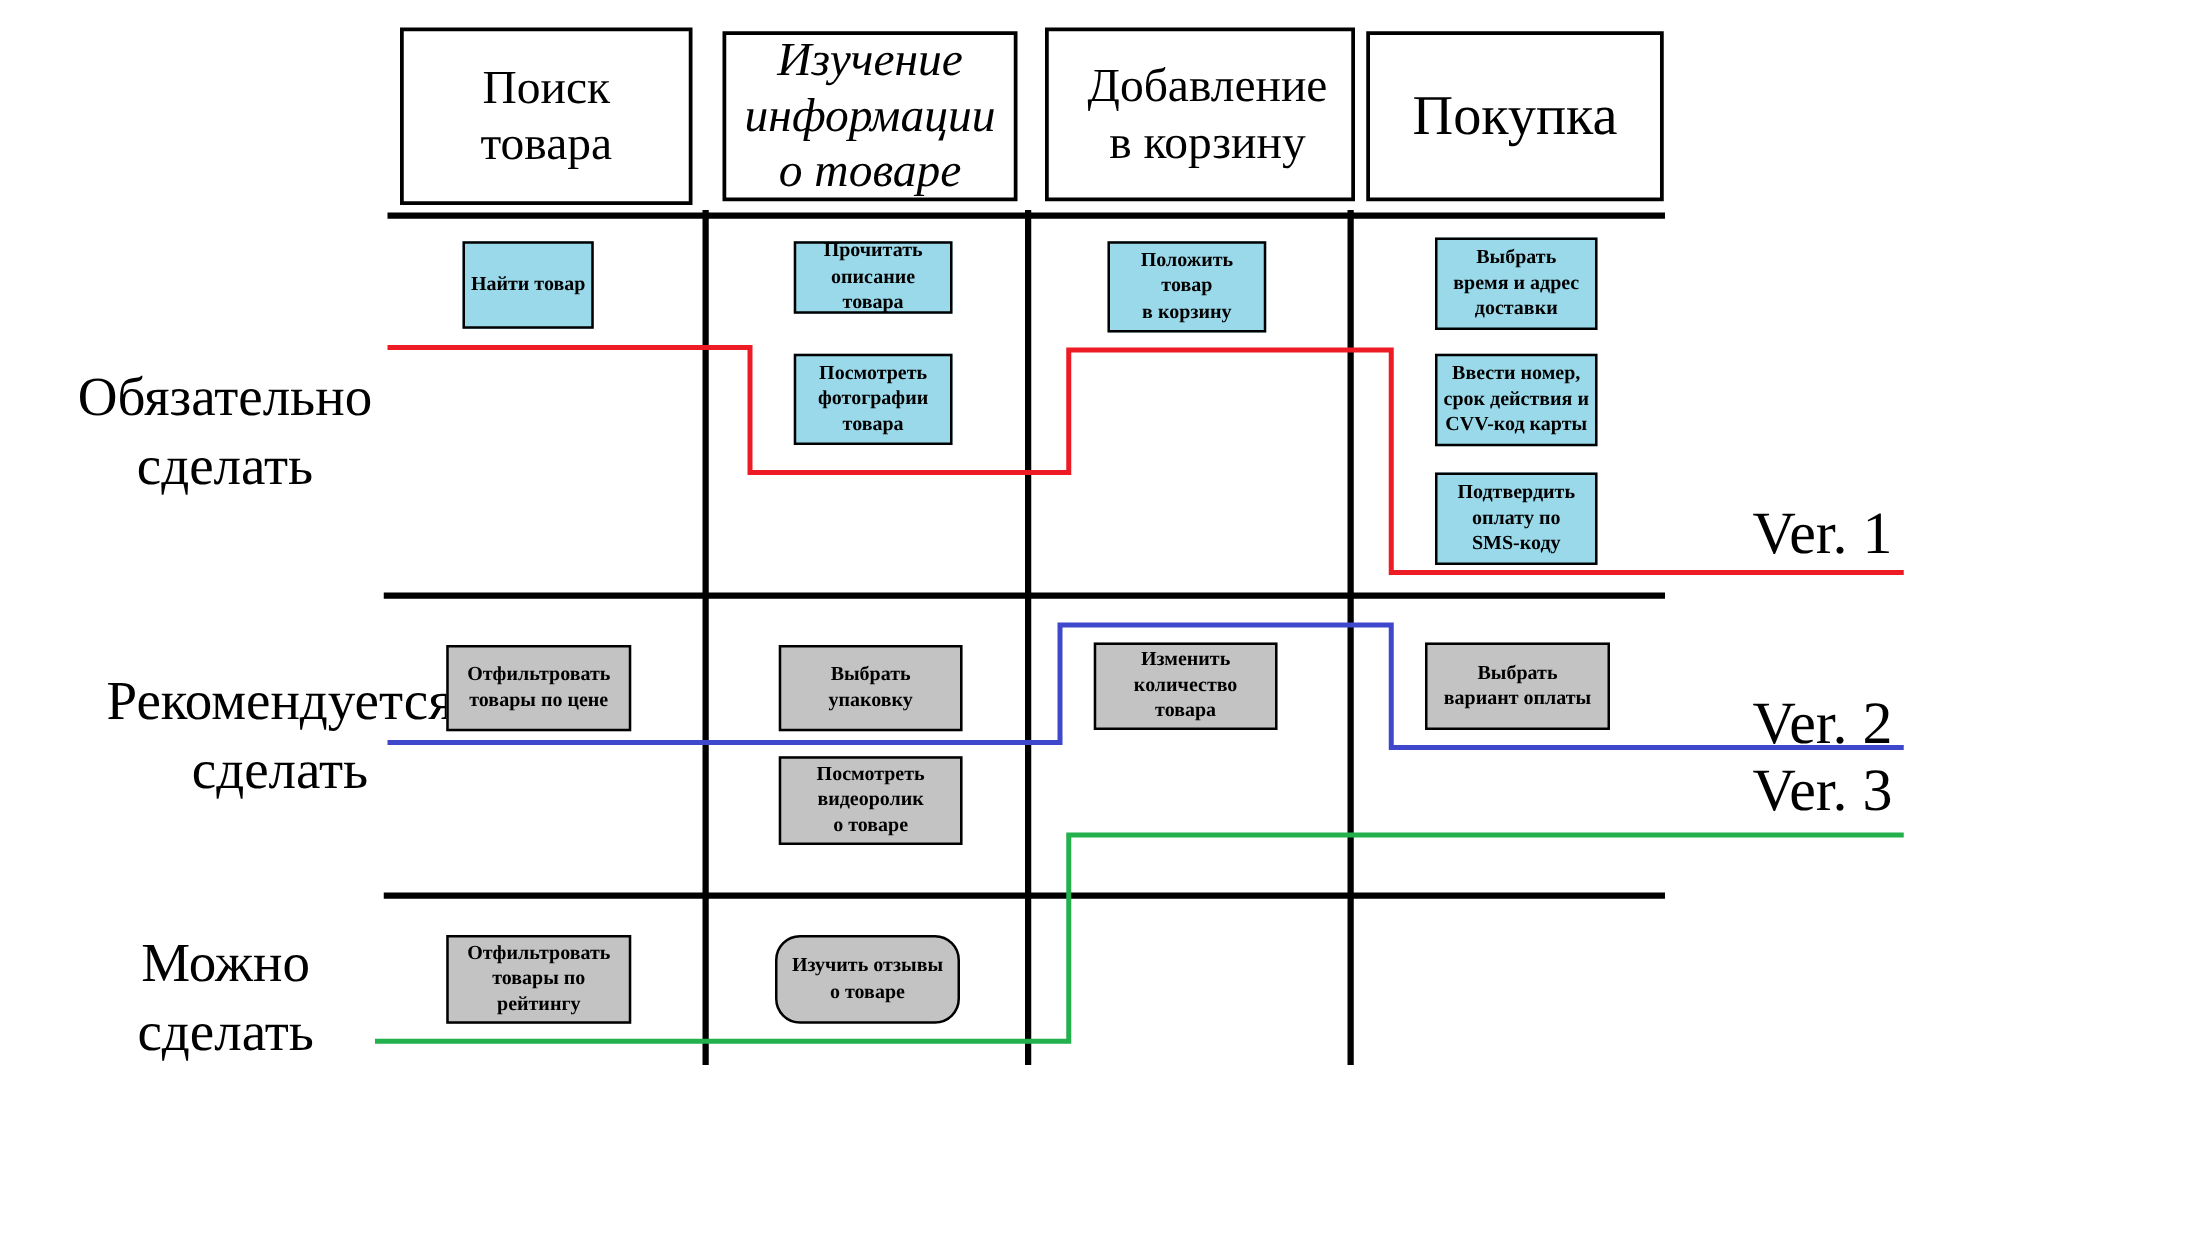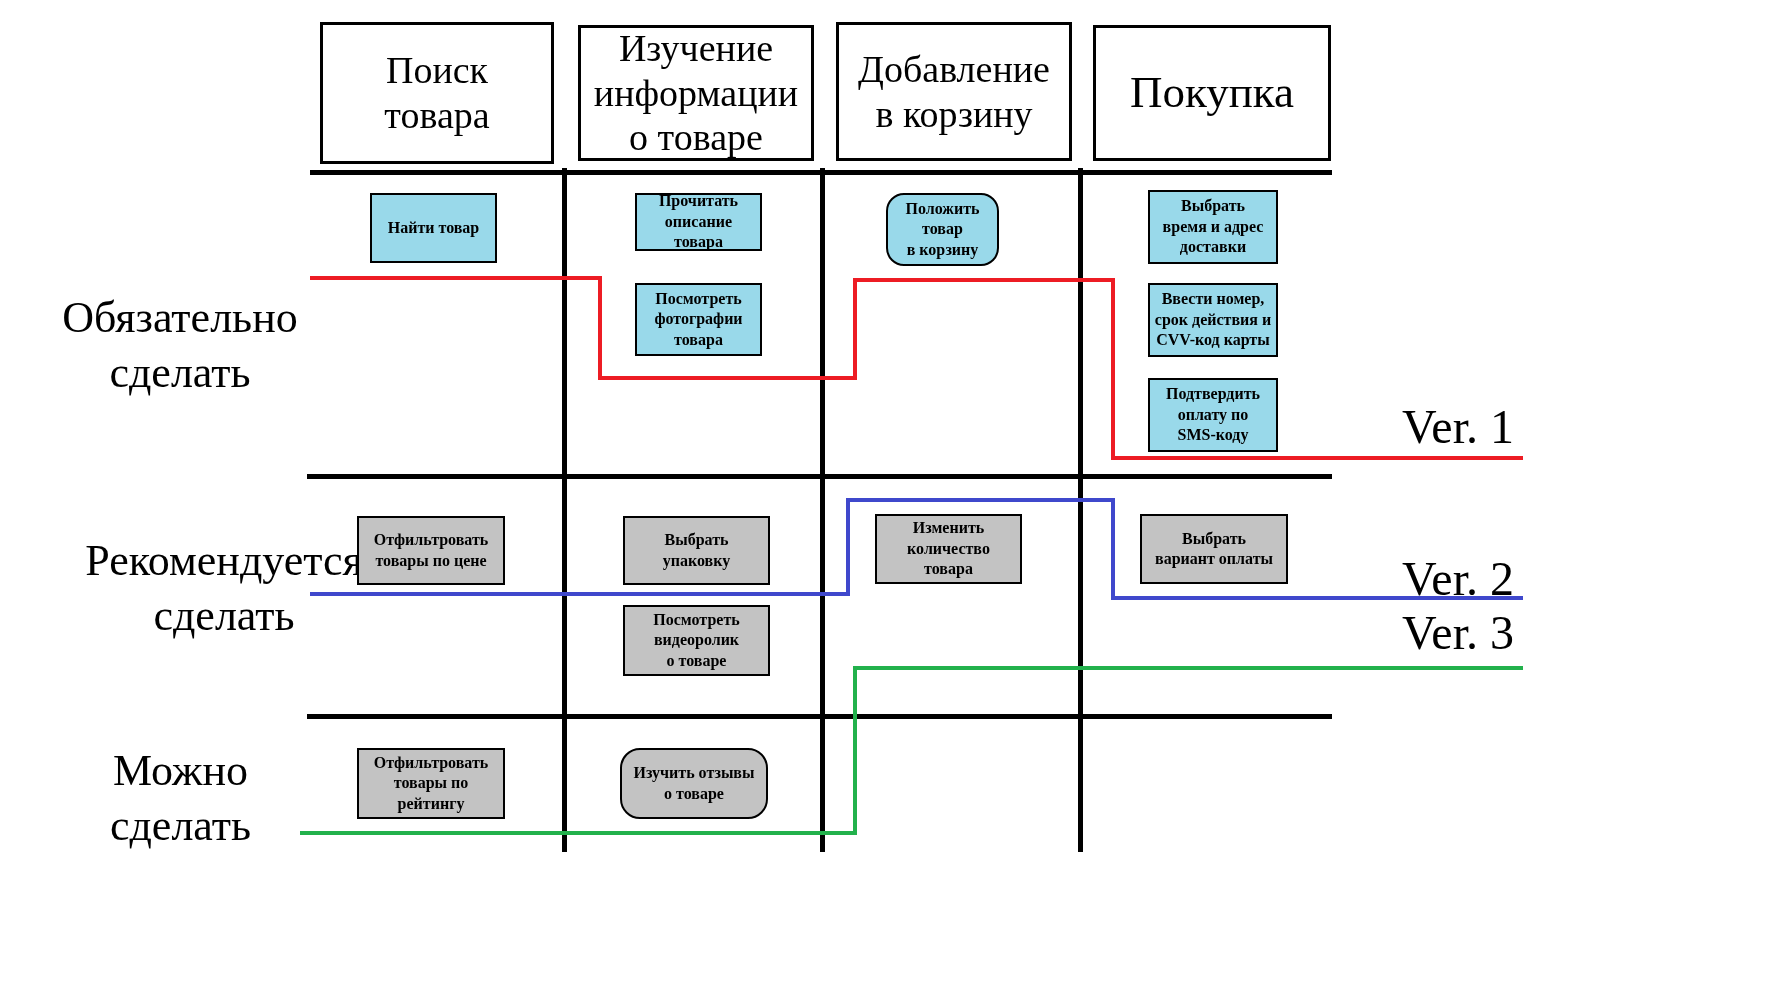--- a/index.html
+++ b/index.html
@@ -57,24 +57,24 @@
     white-space: nowrap;
   }
 </style>
 </head>
 <body>
 
 <div class="canvas">
 
   <div class="hdr" style="left:320px; top:22px; width:228px; height:136px;">Поиск
 товара</div>
-  <div class="hdr" style="left:578px; top:25px; width:230px; height:130px;">Изучение
+  <div class="hdr" style="left:578px; top:25px; width:230px; height:130px;font-style:italic;">Изучение
 информации
 о товаре</div>
-  <div class="hdr" style="left:836px; top:22px; width:230px; height:133px;">Добавление
+  <div class="hdr" style="left:836px; top:22px; width:230px; height:133px;padding-left:12px;">Добавление
 в корзину</div>
   <div class="hdr hdr-lg" style="left:1093px; top:25px; width:232px; height:130px;">Покупка</div>
 
   <div class="gridline" style="left:310px; top:170px; width:1022px; height:5px;"></div>
   <div class="gridline" style="left:307px; top:474px; width:1025px; height:5px;"></div>
   <div class="gridline" style="left:307px; top:714px; width:1025px; height:5px;"></div>
   <div class="gridline" style="left:562px; top:168px; width:5px; height:684px;"></div>
   <div class="gridline" style="left:820px; top:168px; width:5px; height:684px;"></div>
   <div class="gridline" style="left:1078px; top:168px; width:5px; height:684px;"></div>
 
@@ -84,28 +84,28 @@
 сделать</div>
   <div class="rowlabel" style="left:58px; top:743px; width:245px;">Можно
 сделать</div>
 
   <svg class="paths" width="1765" height="989" viewBox="0 0 1765 989">
     <polyline points="310,278 600,278 600,378 855,378 855,280 1113,280 1113,458 1523,458" fill="none" stroke-width="4" stroke="#ed1c24"></polyline>
     <polyline points="310,594 848,594 848,500 1113,500 1113,598 1523,598" fill="none" stroke-width="4" stroke="#3f48cc"></polyline>
     <polyline points="300,833 855,833 855,668 1523,668" fill="none" stroke-width="4" stroke="#22b14c"></polyline>
   </svg>
 
-  <div class="card must" style="left:370px; top:193px; width:127px; height:70px;">Найти товар</div>
+  <div class="card must" style="left:370px; top:193px; width:105px; height:70px;">Найти товар</div>
   <div class="card must" style="left:635px; top:193px; width:127px; height:58px;">Прочитать
 описание
 товара</div>
   <div class="card must" style="left:635px; top:283px; width:127px; height:73px;">Посмотреть
 фотографии
 товара</div>
-  <div class="card must" style="left:886px; top:193px; width:113px; height:73px;border-radius:18px;">Положить
+  <div class="card must" style="left:886px; top:193px; width:127px; height:73px;">Положить
 товар
 в корзину</div>
   <div class="card must" style="left:1148px; top:190px; width:130px; height:74px;">Выбрать
 время и адрес
 доставки</div>
   <div class="card must" style="left:1148px; top:283px; width:130px; height:74px;">Ввести номер,
 срок действия и
 CVV-код карты</div>
   <div class="card must" style="left:1148px; top:378px; width:130px; height:74px;">Подтвердить
 оплату по

